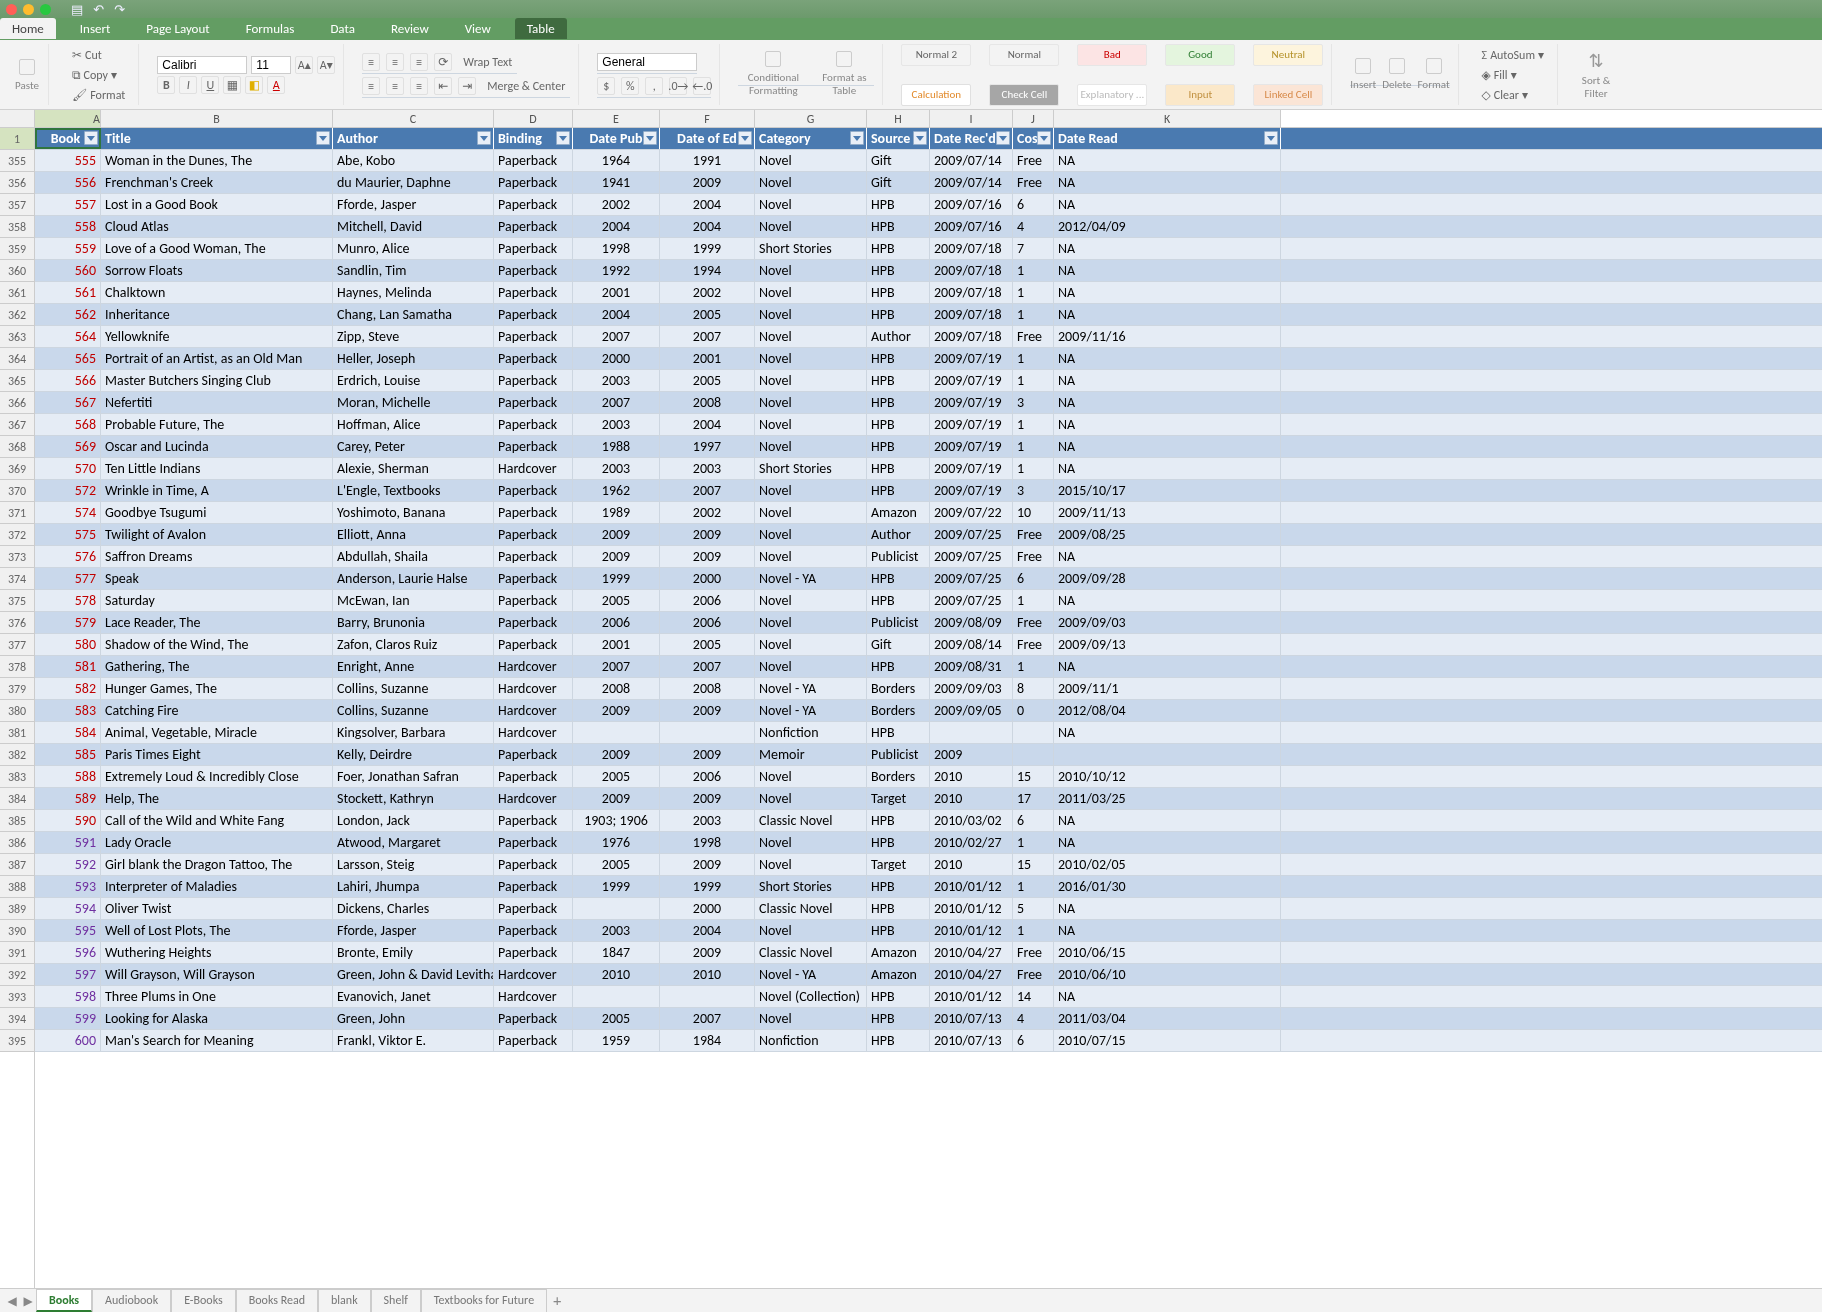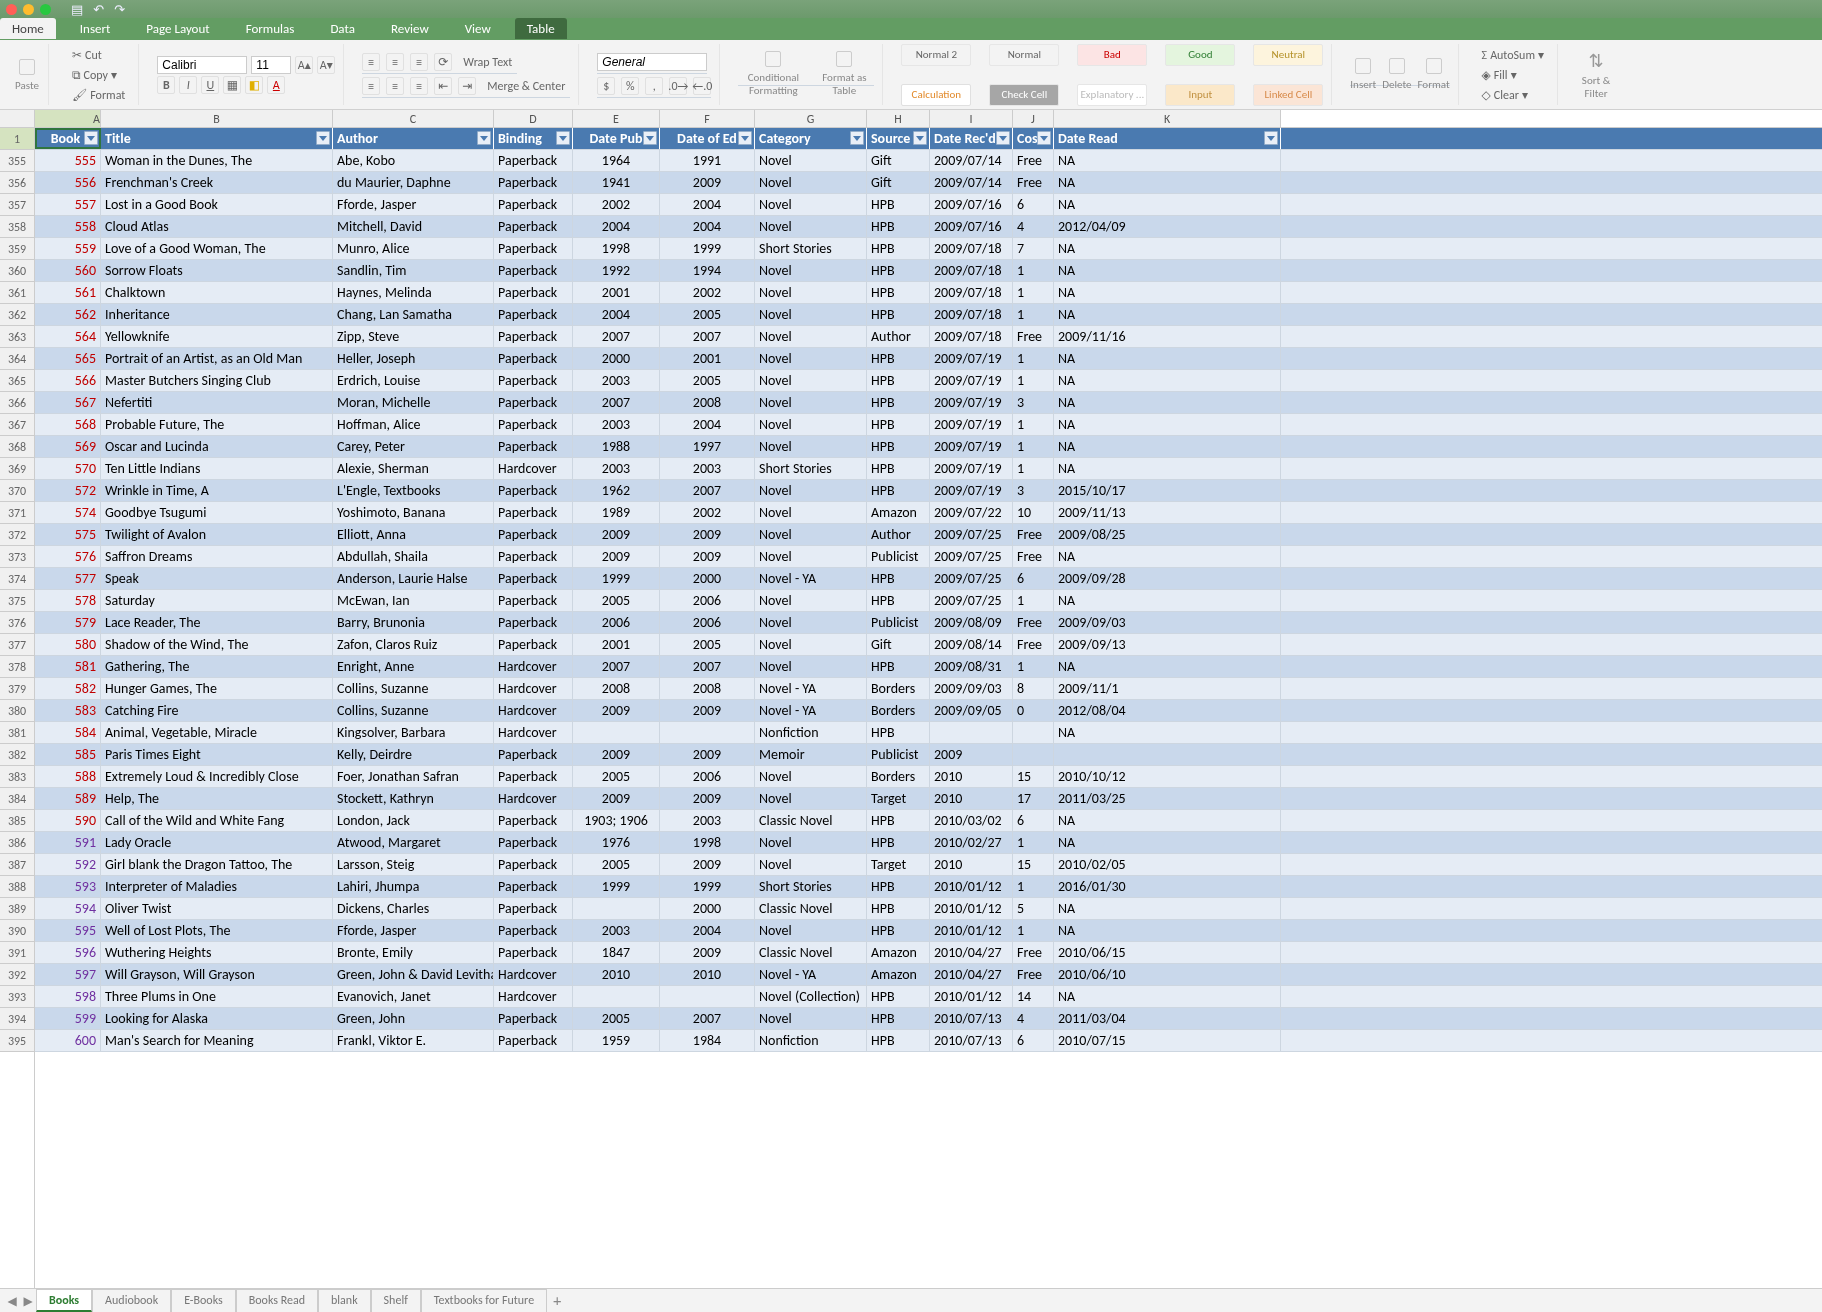--- a/index.html
+++ b/index.html
@@ -173,21 +173,21 @@
           <span class="mini">≡</span>
           <span class="mini">⇤</span>
           <span class="mini">⇥</span>
           <span class="rbtn">Merge &amp; Center</span>
         </div>
       </div>
     </div>
     <div class="rgroup">
       <div class="stack">
         <div class="row">
-            <input style="width: 110px; height: 18px; border: 1px solid rgb(204, 204, 204); padding: 1px 4px; font-size: 12px; font-style: italic;" value="General">
+            <input style="width: 100px; height: 18px; border: 1px solid rgb(204, 204, 204); padding: 1px 4px; font-size: 12px;" value="General">
           </div>
         <div class="row">
           <span class="mini">$</span>
           <span class="mini">%</span>
           <span class="mini">,</span>
           <span class="mini">.0→</span>
           <span class="mini">←.0</span>
         </div>
       </div>
     </div>

